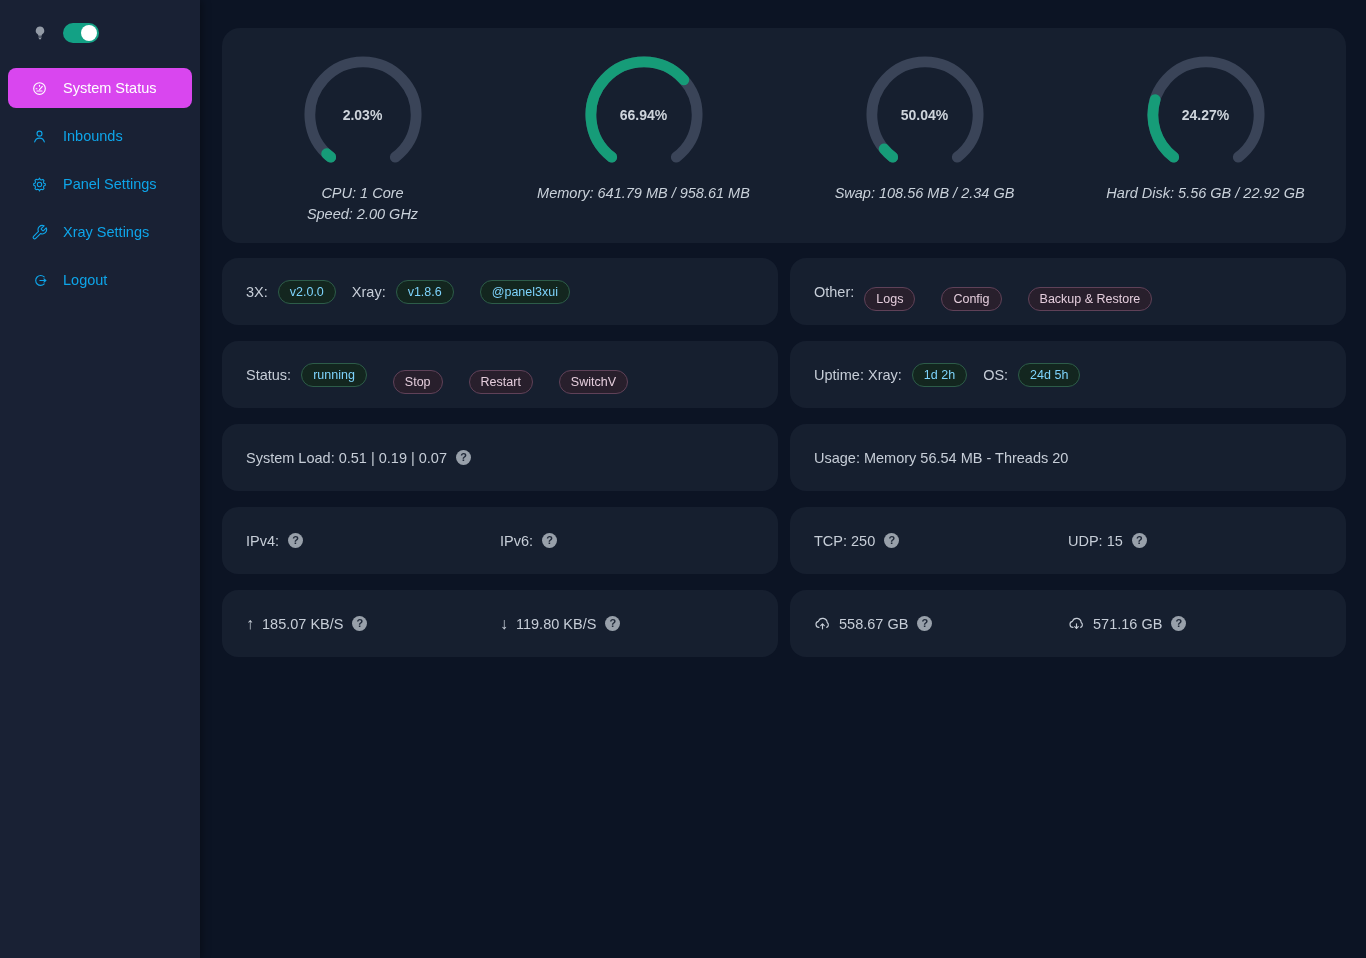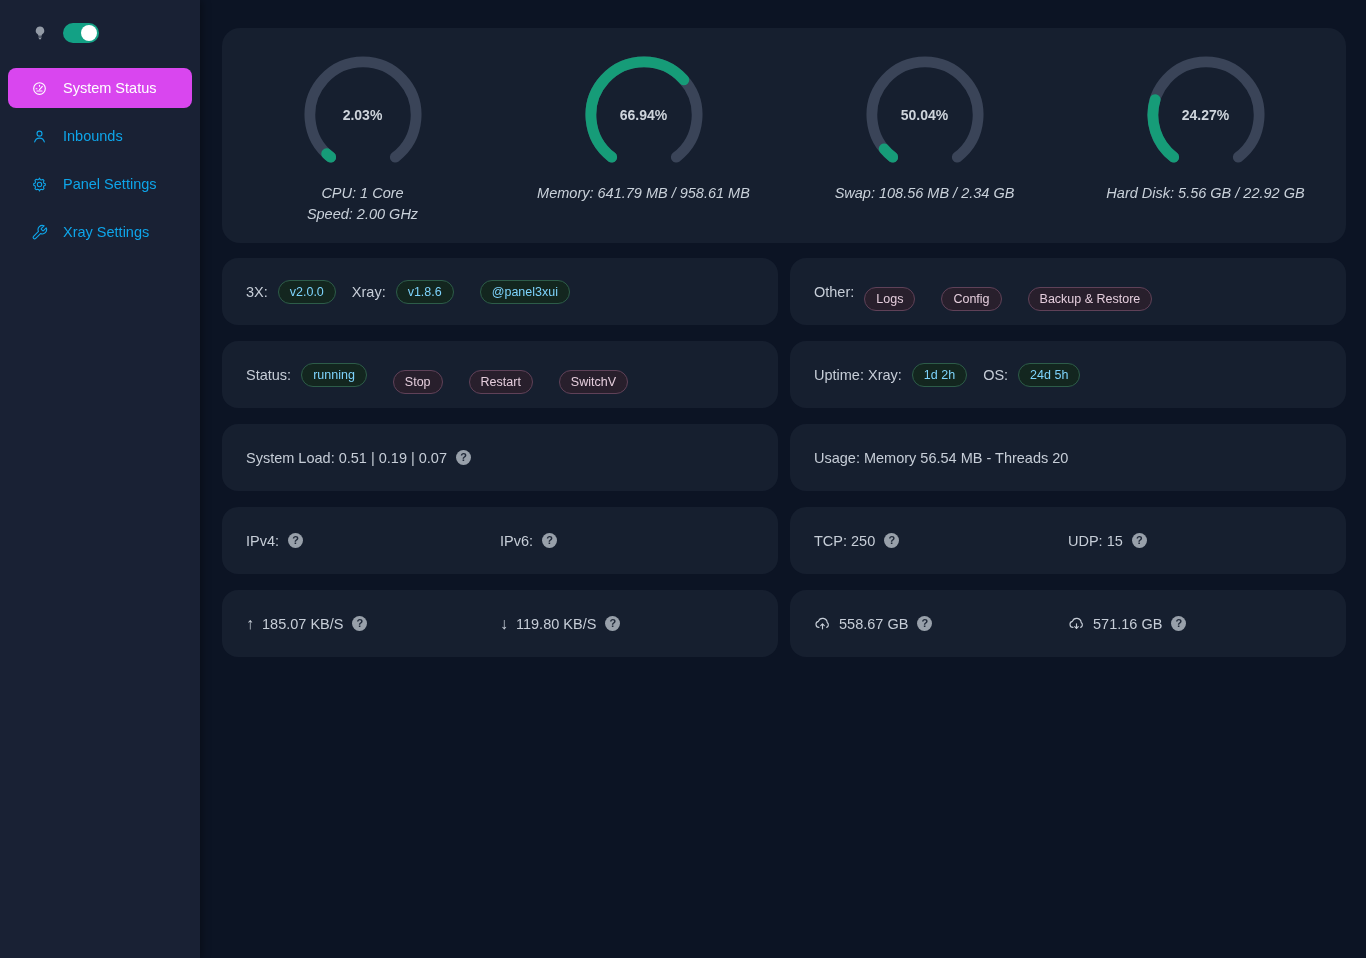--- a/index.html
+++ b/index.html
@@ -83,20 +83,28 @@
         <circle cx="12" cy="12" r="3.1"></circle>
       </svg>
       <span>Panel Settings</span>
     </div>
     <div class="menu-item">
       <svg viewBox="0 0 24 24" width="17" height="17" fill="none" stroke="currentColor" stroke-width="1.6" stroke-linecap="round" stroke-linejoin="round">
         <path d="M14.7 6.3a1 1 0 0 0 0 1.4l1.6 1.6a1 1 0 0 0 1.4 0l3.77-3.77a6 6 0 0 1-7.94 7.94l-6.91 6.91a2.12 2.12 0 0 1-3-3l6.91-6.91a6 6 0 0 1 7.94-7.94l-3.76 3.76z"></path>
       </svg>
       <span>Xray Settings</span>
     </div>
+    <div class="menu-item">
+      <svg viewBox="0 0 24 24" width="17" height="17" fill="none" stroke="currentColor" stroke-width="1.6" stroke-linecap="round" stroke-linejoin="round">
+        <path d="M18.6 7a7 7 0 1 0 .05 9.9"></path>
+        <path d="M12.5 12h8.3"></path>
+        <path d="M18.3 9.6l2.5 2.4-2.5 2.4"></path>
+      </svg>
+      <span>Logout</span>
+    </div>
   </nav>
 </aside>
 
 <main class="main">
 
   <section class="card top-card">
     <div class="gauge-cell">
       <div class="gauge-wrap">
         <svg viewBox="0 0 120 120">
           <path class="track" d="M 27.13 102.84 A 54 54 0 1 1 92.87 102.84" fill="none" stroke-width="11" stroke-linecap="round" stroke="#3a4458"></path>

